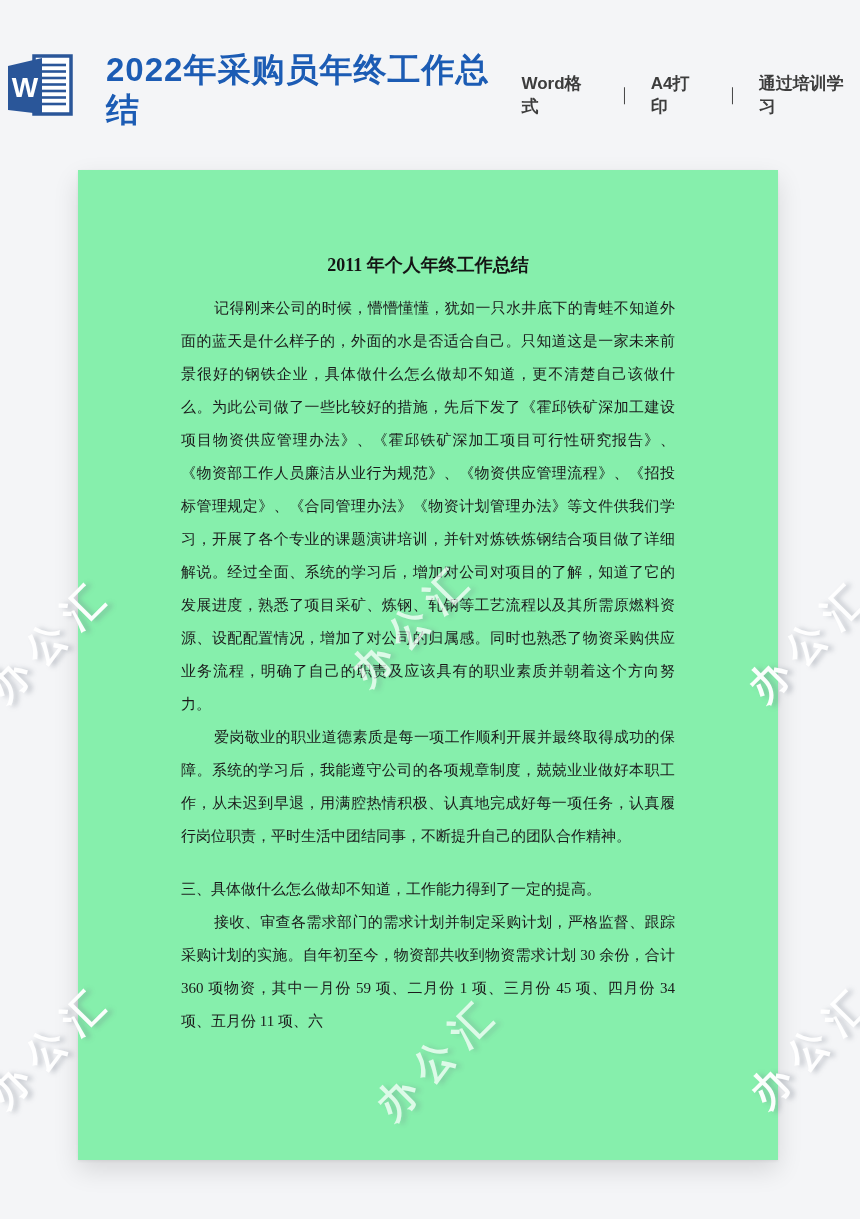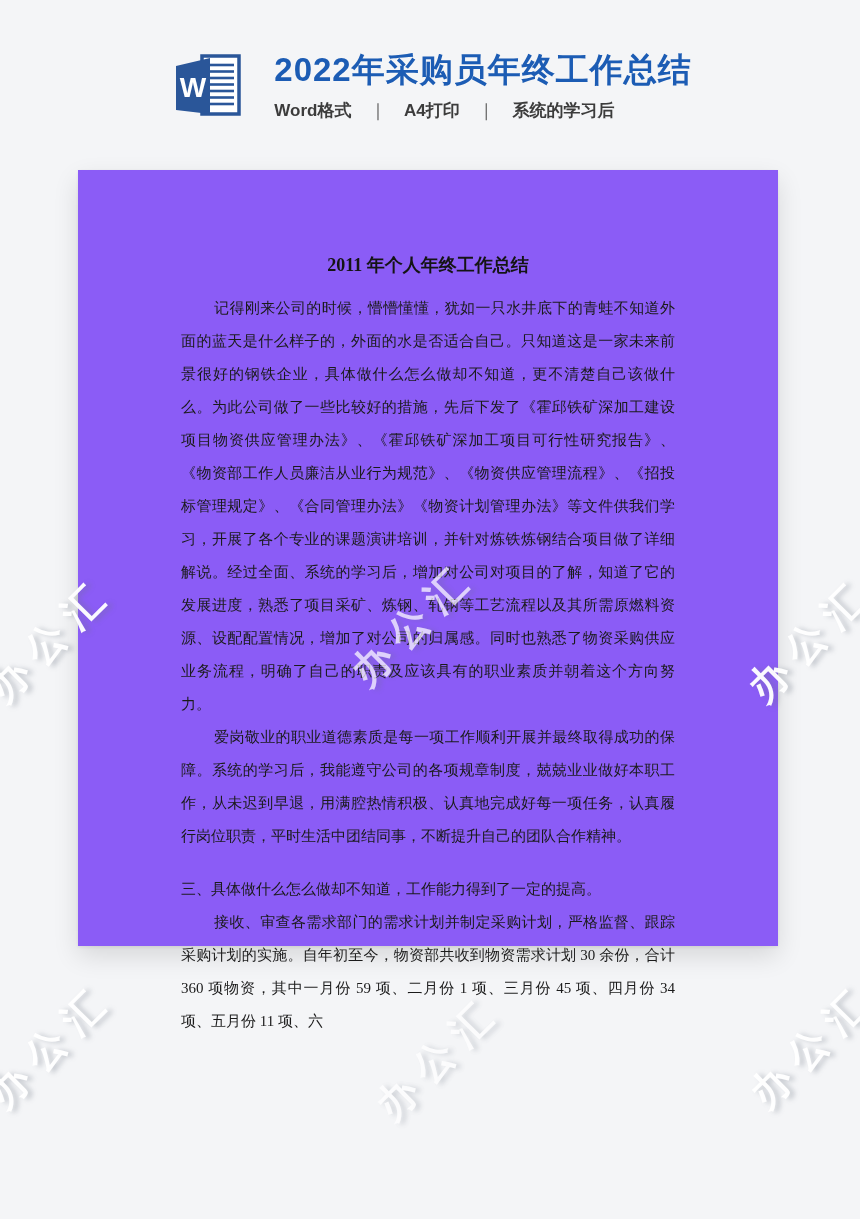--- a/index.html
+++ b/index.html
@@ -10,36 +10,36 @@
     overflow:hidden;
     font-family:"Liberation Serif","DejaVu Serif",serif;
   }
   
   .site-header{
     position:absolute;top:50px;left:0;width:100%;
     display:flex;justify-content:center;align-items:flex-start;gap:30px;
     z-index:3;
   }
   .word-icon{width:76px;height:70px;margin-top:2px;flex:0 0 auto;}
-  .header-text{display:flex;flex-direction:column;}
+  .header-text{display:flex;}
   .header-title{
     font-family:"Liberation Sans",sans-serif;
     font-weight:bold;font-size:33px;line-height:40px;
     color:#1c5cb4;margin:0 0 9px;letter-spacing:1px;
   }
   .header-meta{
     font-family:"Liberation Sans",sans-serif;
     font-weight:bold;font-size:17px;color:#3c3c3c;
     display:flex;align-items:center;gap:18px;
   }
   .header-meta .sep{color:#4a4a4a;font-weight:normal;}
   
   .doc-page{
-    position:absolute;left:78px;top:170px;width:700px;height:776px;
-    background:#8b5cf6;box-sizing:border-box;
+    position:absolute;left:78px;top:170px;width:700px;height:990px;
+    background:#86efac;box-sizing:border-box;
     padding:82px 103px 0 103px;
     box-shadow:0 1px 3px rgba(0,0,0,.07),0 10px 24px rgba(0,0,0,.12);
     z-index:1;
   }
   .doc-title{
     font-size:18px;font-weight:bold;text-align:center;
     color:#141414;margin:0 0 14px 0;line-height:26px;
   }
   .para,.heading{
     font-size:15px;line-height:33px;color:#1b1b1b;
@@ -84,21 +84,21 @@
       <text x="25" y="45" text-anchor="middle" font-family="Liberation Sans, sans-serif" font-size="28" font-weight="bold" fill="#ffffff">W</text>
     </svg>
   </div>
   <div class="header-text">
     <h1 class="header-title">2022年采购员年终工作总结</h1>
     <div class="header-meta">
       <span>Word格式</span>
       <span class="sep">｜</span>
       <span>A4打印</span>
       <span class="sep">｜</span>
-      <span>系统的学习后</span>
+      <span>通过培训学习</span>
     </div>
   </div>
 </header>
 
 <div class="doc-page">
   <h2 class="doc-title">2011 年个人年终工作总结</h2>
   <p class="para">记得刚来公司的时候，懵懵懂懂，犹如一只水井底下的青蛙不知道外面的蓝天是什么样子的，外面的水是否适合自己。只知道这是一家未来前景很好的钢铁企业，具体做什么怎么做却不知道，更不清楚自己该做什么。为此公司做了一些比较好的措施，先后下发了《霍邱铁矿深加工建设项目物资供应管理办法》、《霍邱铁矿深加工项目可行性研究报告》、《物资部工作人员廉洁从业行为规范》、《物资供应管理流程》、《招投标管理规定》、《合同管理办法》《物资计划管理办法》等文件供我们学习，开展了各个专业的课题演讲培训，并针对炼铁炼钢结合项目做了详细解说。经过全面、系统的学习后，增加对公司对项目的了解，知道了它的发展进度，熟悉了项目采矿、炼钢、轧钢等工艺流程以及其所需原燃料资源、设配配置情况，增加了对公司的归属感。同时也熟悉了物资采购供应业务流程，明确了自己的职责及应该具有的职业素质并朝着这个方向努力。</p>
   <p class="para">爱岗敬业的职业道德素质是每一项工作顺利开展并最终取得成功的保障。系统的学习后，我能遵守公司的各项规章制度，兢兢业业做好本职工作，从未迟到早退，用满腔热情积极、认真地完成好每一项任务，认真履行岗位职责，平时生活中团结同事，不断提升自己的团队合作精神。</p>
   <p class="heading">三、具体做什么怎么做却不知道，工作能力得到了一定的提高。</p>
   <p class="para">接收、审查各需求部门的需求计划并制定采购计划，严格监督、跟踪采购计划的实施。自年初至今，物资部共收到物资需求计划 30 余份，合计 360 项物资，其中一月份 59 项、二月份 1 项、三月份 45 项、四月份 34 项、五月份 11 项、六</p>

